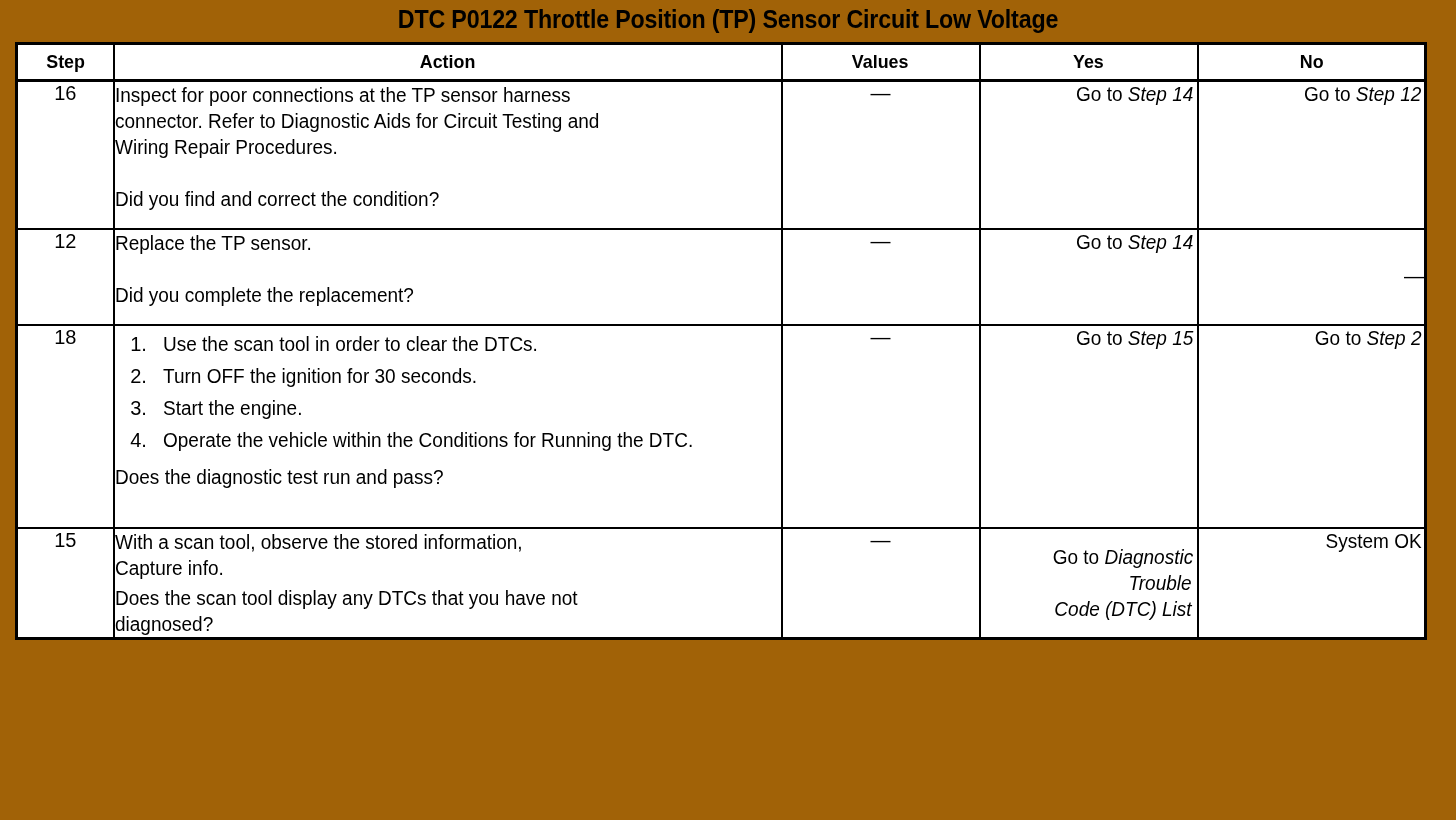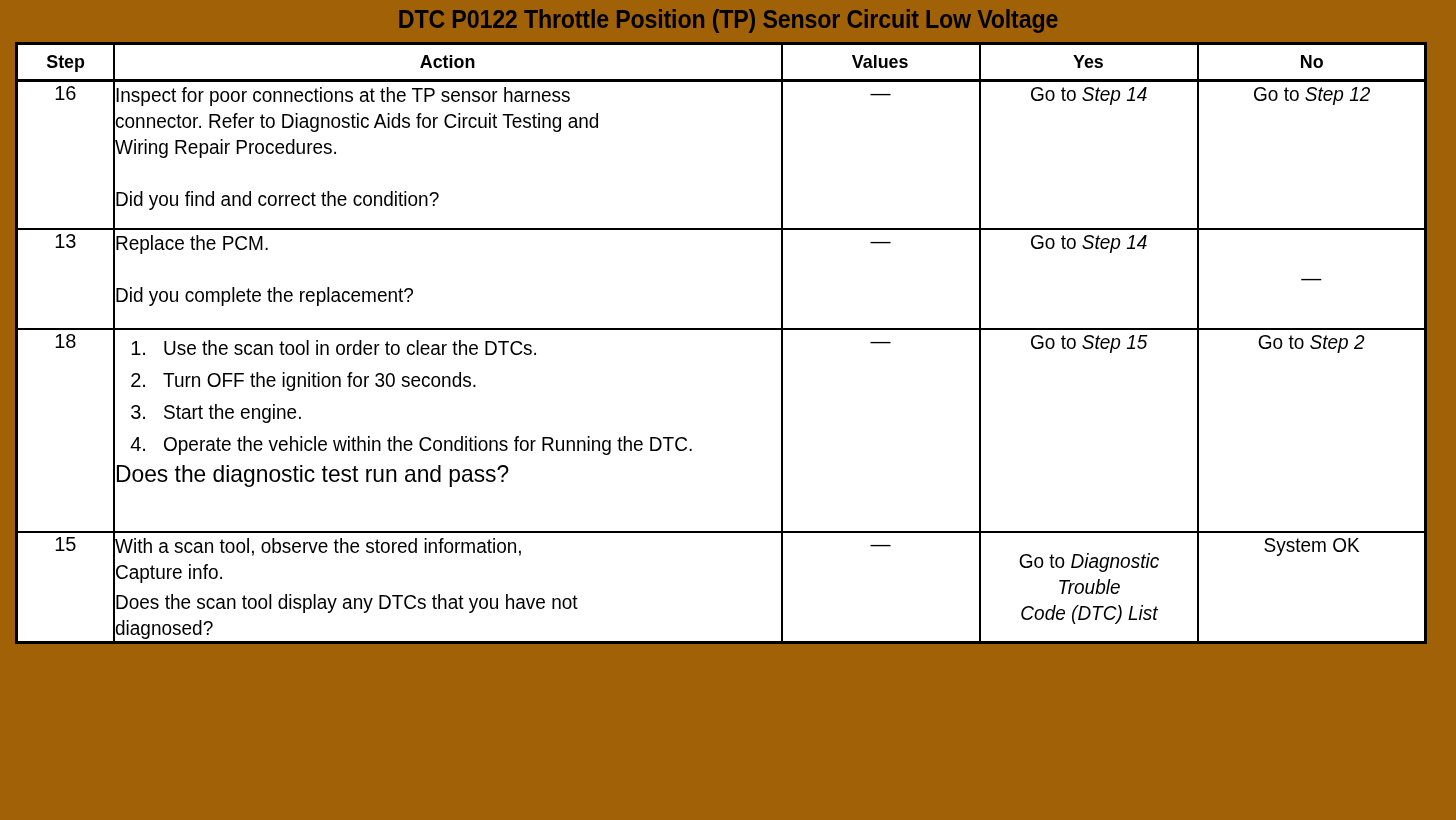--- a/index.html
+++ b/index.html
@@ -96,21 +96,21 @@
   .cell-action .atext { display: block; transform: scaleX(0.95); transform-origin: left center; }
 
   .cell-values {
     text-align: center;
     vertical-align: middle;
     font-size: 20px;
   }
   .dash { display: inline-block; font-size: 20px; line-height: 1; }
 
   .cell-branch {
-    text-align: center;
+    text-align: right;
     vertical-align: bottom;
     font-size: 20px;
     line-height: 25px;
     padding: 0 6px 4px 6px;
   }
   .cell-branch.v-mid {
     vertical-align: middle;
     padding-bottom: 0;
   }
   .cell-branch .btext { display: inline-block; transform: scaleX(0.95); }
@@ -123,22 +123,22 @@
     list-style: decimal;
     font-size: 20px;
     line-height: 34px;
   }
   ol.steplist li {
     padding-left: 10px;
     line-height: 32px;
   }
   ol.steplist li span { display: inline-block; transform: scaleX(0.95); transform-origin: left center; }
   .q-line {
-    margin-top: 1px;
-    font-size: 24px;
+    margin-top: 8px;
+    font-size: 20px;
     line-height: 26px;
   }
   .q-line span { display: inline-block; transform: scaleX(0.95); transform-origin: left center; }
   .blank-line { display: block; height: 26px; }
 </style>
 </head>
 <body>
 
 <div class="page">
 
@@ -190,40 +190,40 @@
           <span class="dash">—</span>
         </td>
         <td class="cell-branch">
           <span class="btext"><span>Go to </span><i>Step 14</i></span>
         </td>
         <td class="cell-branch">
           <span class="btext"><span>Go to </span><i>Step 12</i></span>
         </td>
       </tr>
 
-
-      <tr style="height:100px;">
-        <td class="cell-step">
-          <span>13</span>
-        </td>
-        <td class="cell-action">
-          <span class="atext">Replace the PCM.</span>
+      <tr style="height:96px;">
+        <td class="cell-step">
+          <span>12</span>
+        </td>
+        <td class="cell-action">
+          <span class="atext">Replace the TP sensor.</span>
           <span class="blank-line"></span>
           <span class="atext">Did you complete the replacement?</span>
         </td>
         <td class="cell-values">
           <span class="dash">—</span>
         </td>
         <td class="cell-branch">
           <span class="btext"><span>Go to </span><i>Step 14</i></span>
         </td>
         <td class="cell-branch v-mid">
           <span class="dash">—</span>
         </td>
       </tr>
+
 
       <tr style="height:203px;">
         <td class="cell-step">
           <span>18</span>
         </td>
         <td class="cell-action">
           <ol class="steplist">
             <li><span>Use the scan tool in order to clear the DTCs.</span></li>
             <li><span>Turn OFF the ignition for 30 seconds.</span></li>
             <li><span>Start the engine.</span></li>

